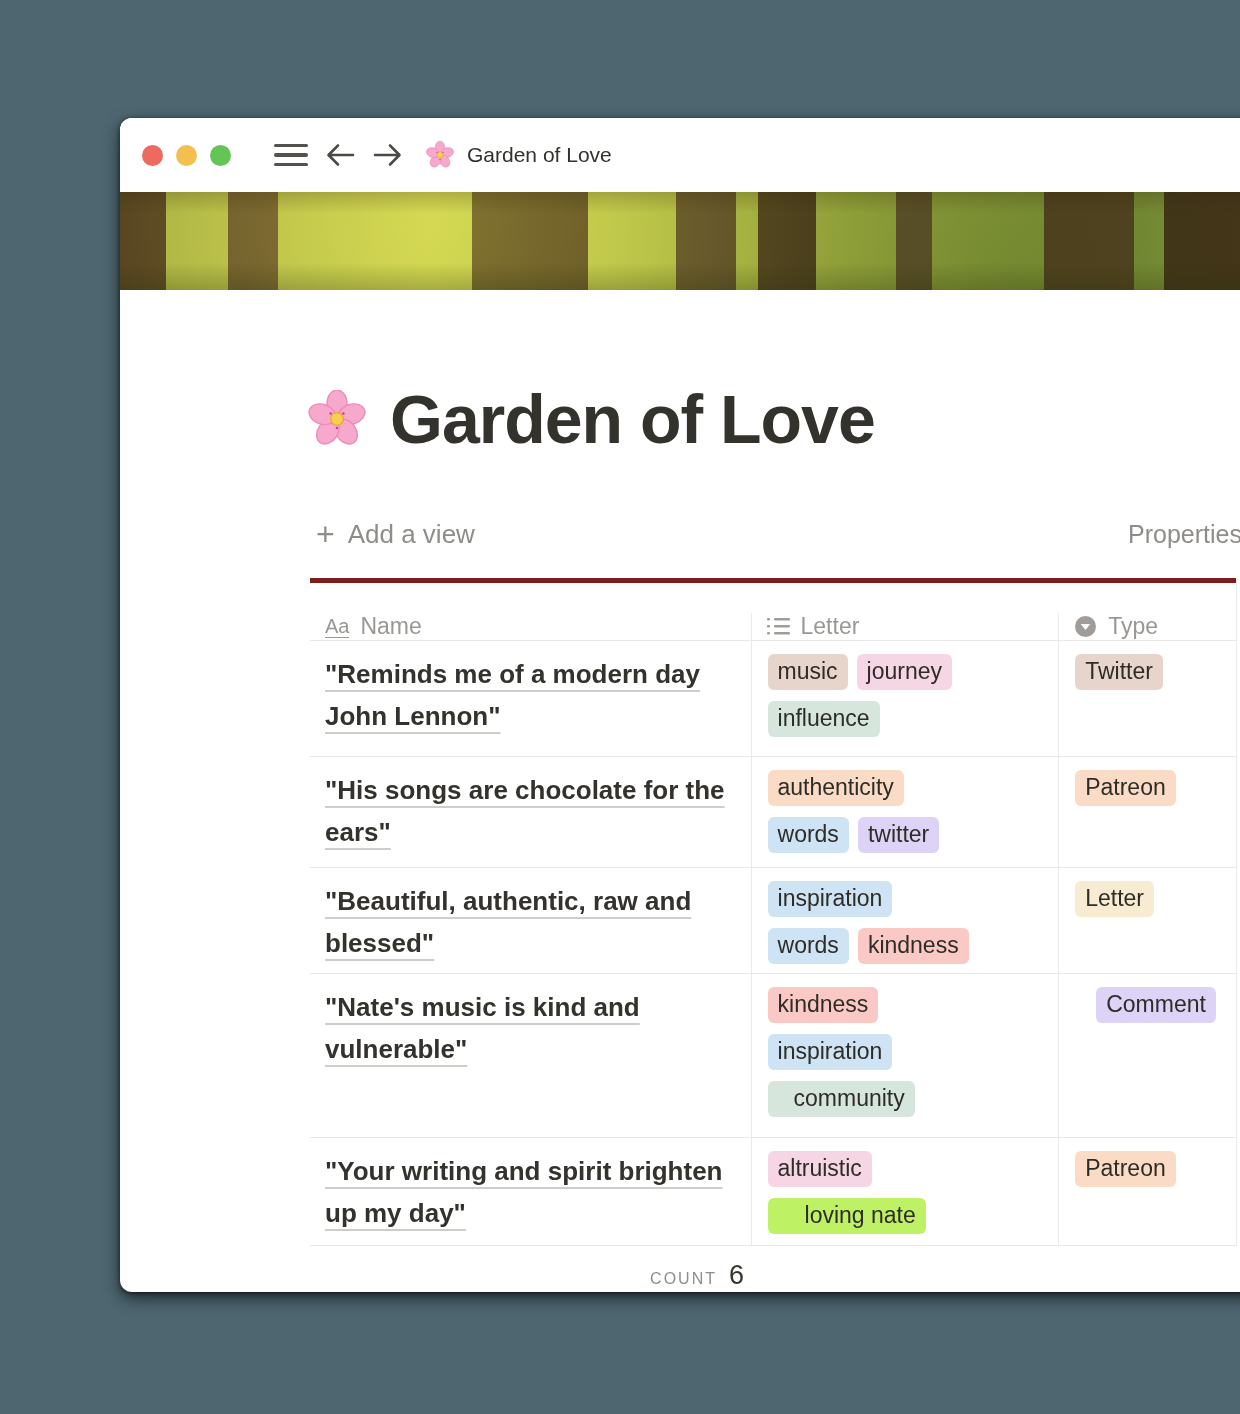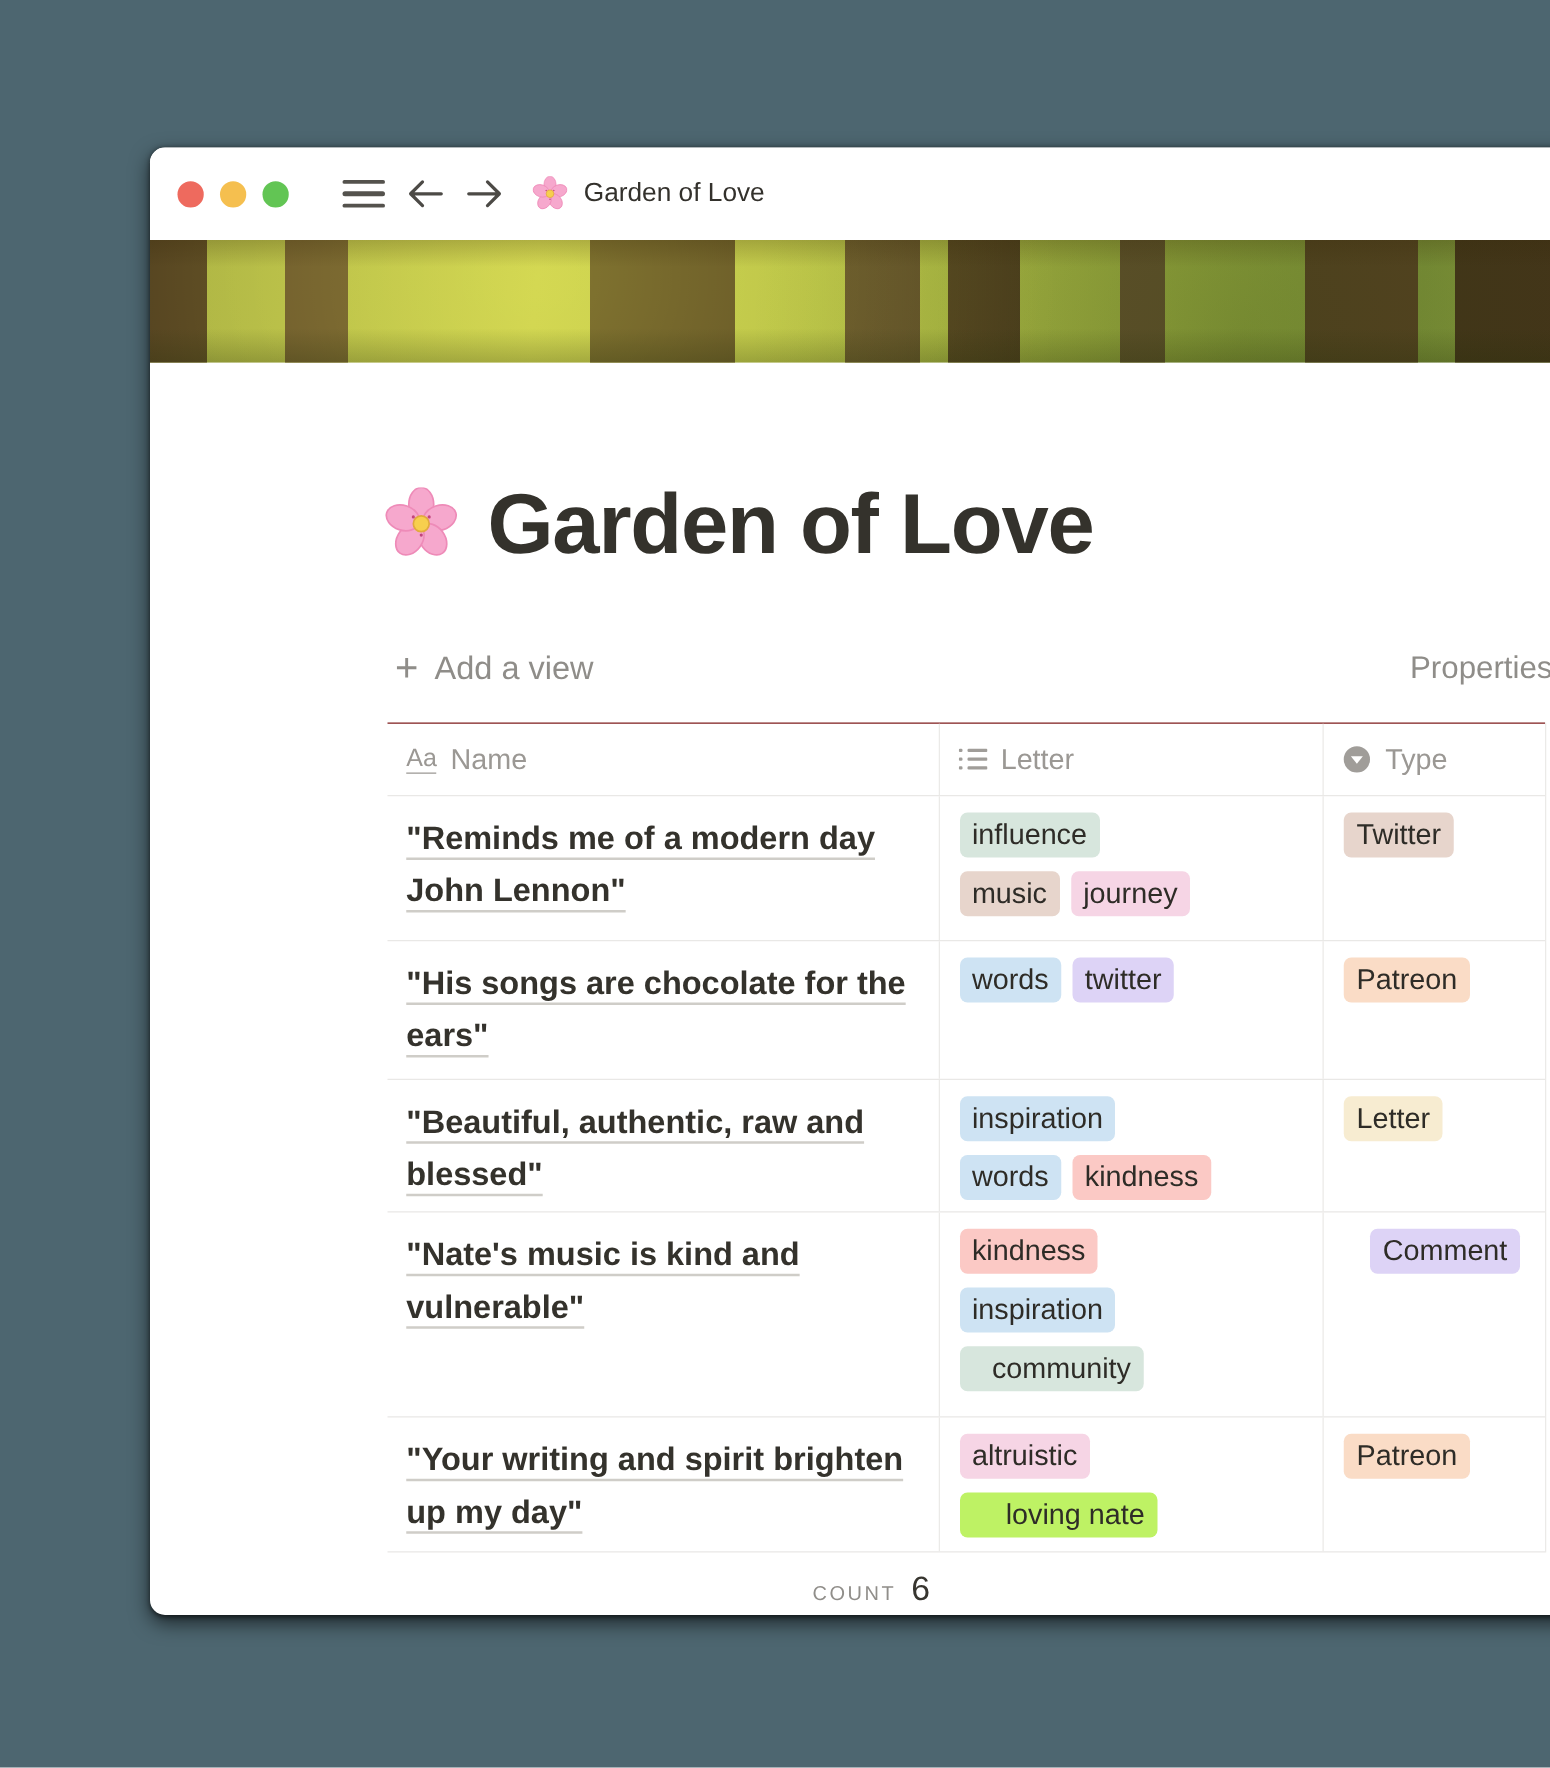--- a/index.html
+++ b/index.html
@@ -65,21 +65,21 @@
   .toolbar-left .lbl{font-size:26px;}
   .toolbar-right{
     position:absolute;left:1008px;top:396px;height:40px;
     display:flex;align-items:center;color:#8f8d89;font-size:25px;cursor:pointer;white-space:nowrap;
   }
   
   .tbl{position:absolute;left:190px;top:460px;width:927px;}
   .tbl-main{border-right:1px solid #ebeae8;}
   .tbl-header{
     display:flex;height:57px;
-    border-top:1px solid #7f1d1d;border-bottom:1px solid #e9e8e6;
+    border-top:5px solid #7f1d1d;border-bottom:1px solid #e9e8e6;align-items:flex-end;
   }
   .hcell{
     display:flex;align-items:center;box-sizing:border-box;
     padding-left:15px;color:#9b9894;font-size:23px;cursor:pointer;
   }
   .hcell .hicon{display:flex;align-items:center;margin-right:11px;}
   .aa-icon{font-size:20px;color:#9b9894;border-bottom:1.5px solid #9b9894;line-height:1.1;font-weight:500;}
   .c-name{width:442px;border-right:1px solid #ebeae8;}
   .c-themes{width:308px;border-right:1px solid #ebeae8;}
   .c-type{width:177px;}
@@ -217,32 +217,35 @@
               </svg>
             </span>
             <span>Type</span>
           </div>
         </div>
       <div id="tbl-rows">
           <div class="trow" style="height: 115px;">
             <div class="cell name-cell"><span class="name-text">"Reminds me of a modern day John Lennon"</span></div>
             <div class="cell themes-cell">
               <div class="tag-line">
-                <span class="tag" style="background: rgb(215, 230, 221);">influence</span>
-              </div>
-              <div class="tag-line">
                 <span class="tag" style="background: rgb(231, 213, 204);">music</span>
                 <span class="tag" style="background: rgb(246, 213, 229);">journey</span>
               </div>
+              <div class="tag-line">
+                <span class="tag" style="background: rgb(215, 230, 221);">influence</span>
+              </div>
             </div>
             <div class="cell type-cell"><span class="tag" style="background: rgb(231, 213, 204);">Twitter</span></div>
           </div>
           <div class="trow" style="height: 110px;">
             <div class="cell name-cell"><span class="name-text">"His songs are chocolate for the ears"</span></div>
             <div class="cell themes-cell">
+              <div class="tag-line">
+                <span class="tag" style="background: rgb(250, 220, 198);">authenticity</span>
+              </div>
               <div class="tag-line">
                 <span class="tag" style="background: rgb(206, 227, 243);">words</span>
                 <span class="tag" style="background: rgb(221, 211, 246);">twitter</span>
               </div>
             </div>
             <div class="cell type-cell"><span class="tag" style="background: rgb(250, 220, 198);">Patreon</span></div>
           </div>
           <div class="trow" style="height: 105px;">
             <div class="cell name-cell"><span class="name-text">"Beautiful, authentic, raw and blessed"</span></div>
             <div class="cell themes-cell">

